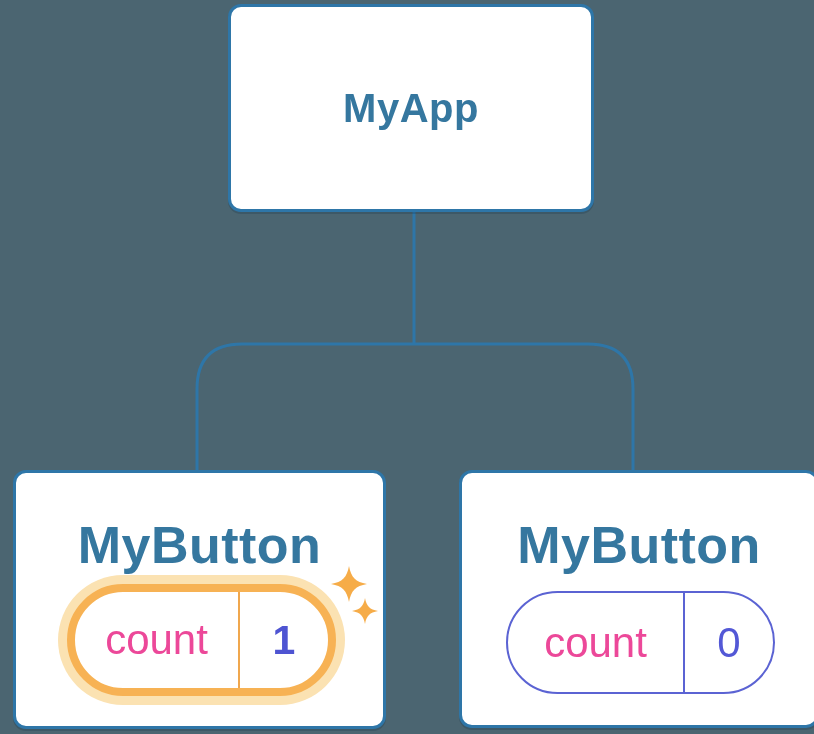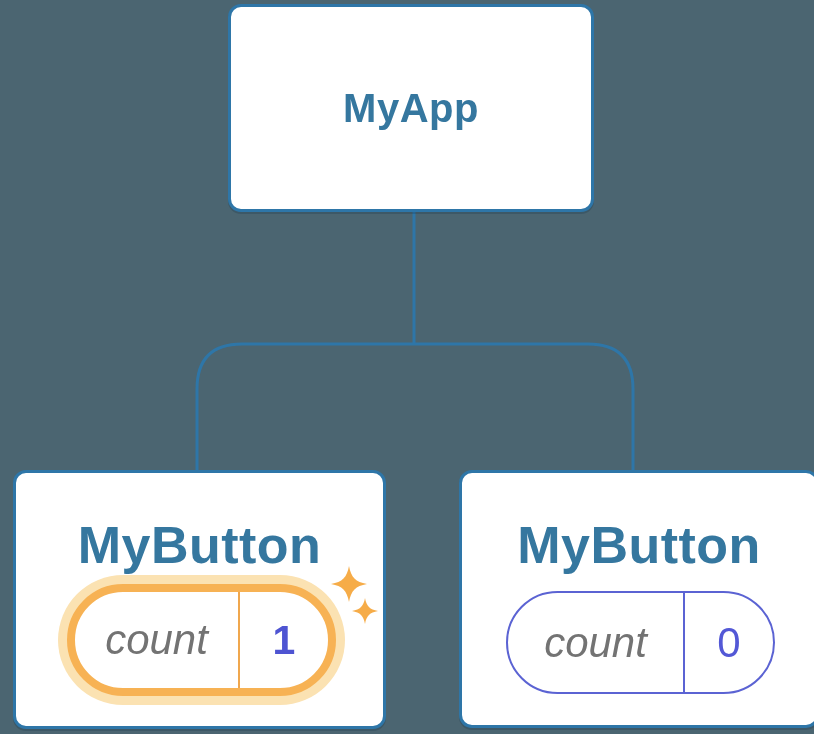--- a/index.html
+++ b/index.html
@@ -58,21 +58,21 @@
     box-shadow:0 0 0 9px #FBE2B2;
   }
   .pill-cell{
     display:flex;align-items:center;justify-content:center;
     box-sizing:border-box;
   }
   .pill-key{flex:1;}
   .pill-value{width:90px;}
   .pill-plain .pill-value{border-left:2px solid #5B63D3;}
   .pill-highlight .pill-value{border-left:2px solid #F0A74E;}
-  .state-key{font-size:42px;color:#737373;font-style:italic;}
+  .state-key{font-size:42px;color:#ec4899;}
   .state-value{font-size:42px;color:#5358D6;}
   .pill-highlight .state-value{font-weight:700;font-size:41px;color:#4E54D2;}
   .sparkle{position:absolute;z-index:2;line-height:0;}
   .sparkle-large{left:315px;top:93px;width:36px;height:36px;}
   .sparkle-small{left:336px;top:125px;width:26px;height:26px;}
 </style>
 </head>
 <body>
 
 <div class="canvas">

